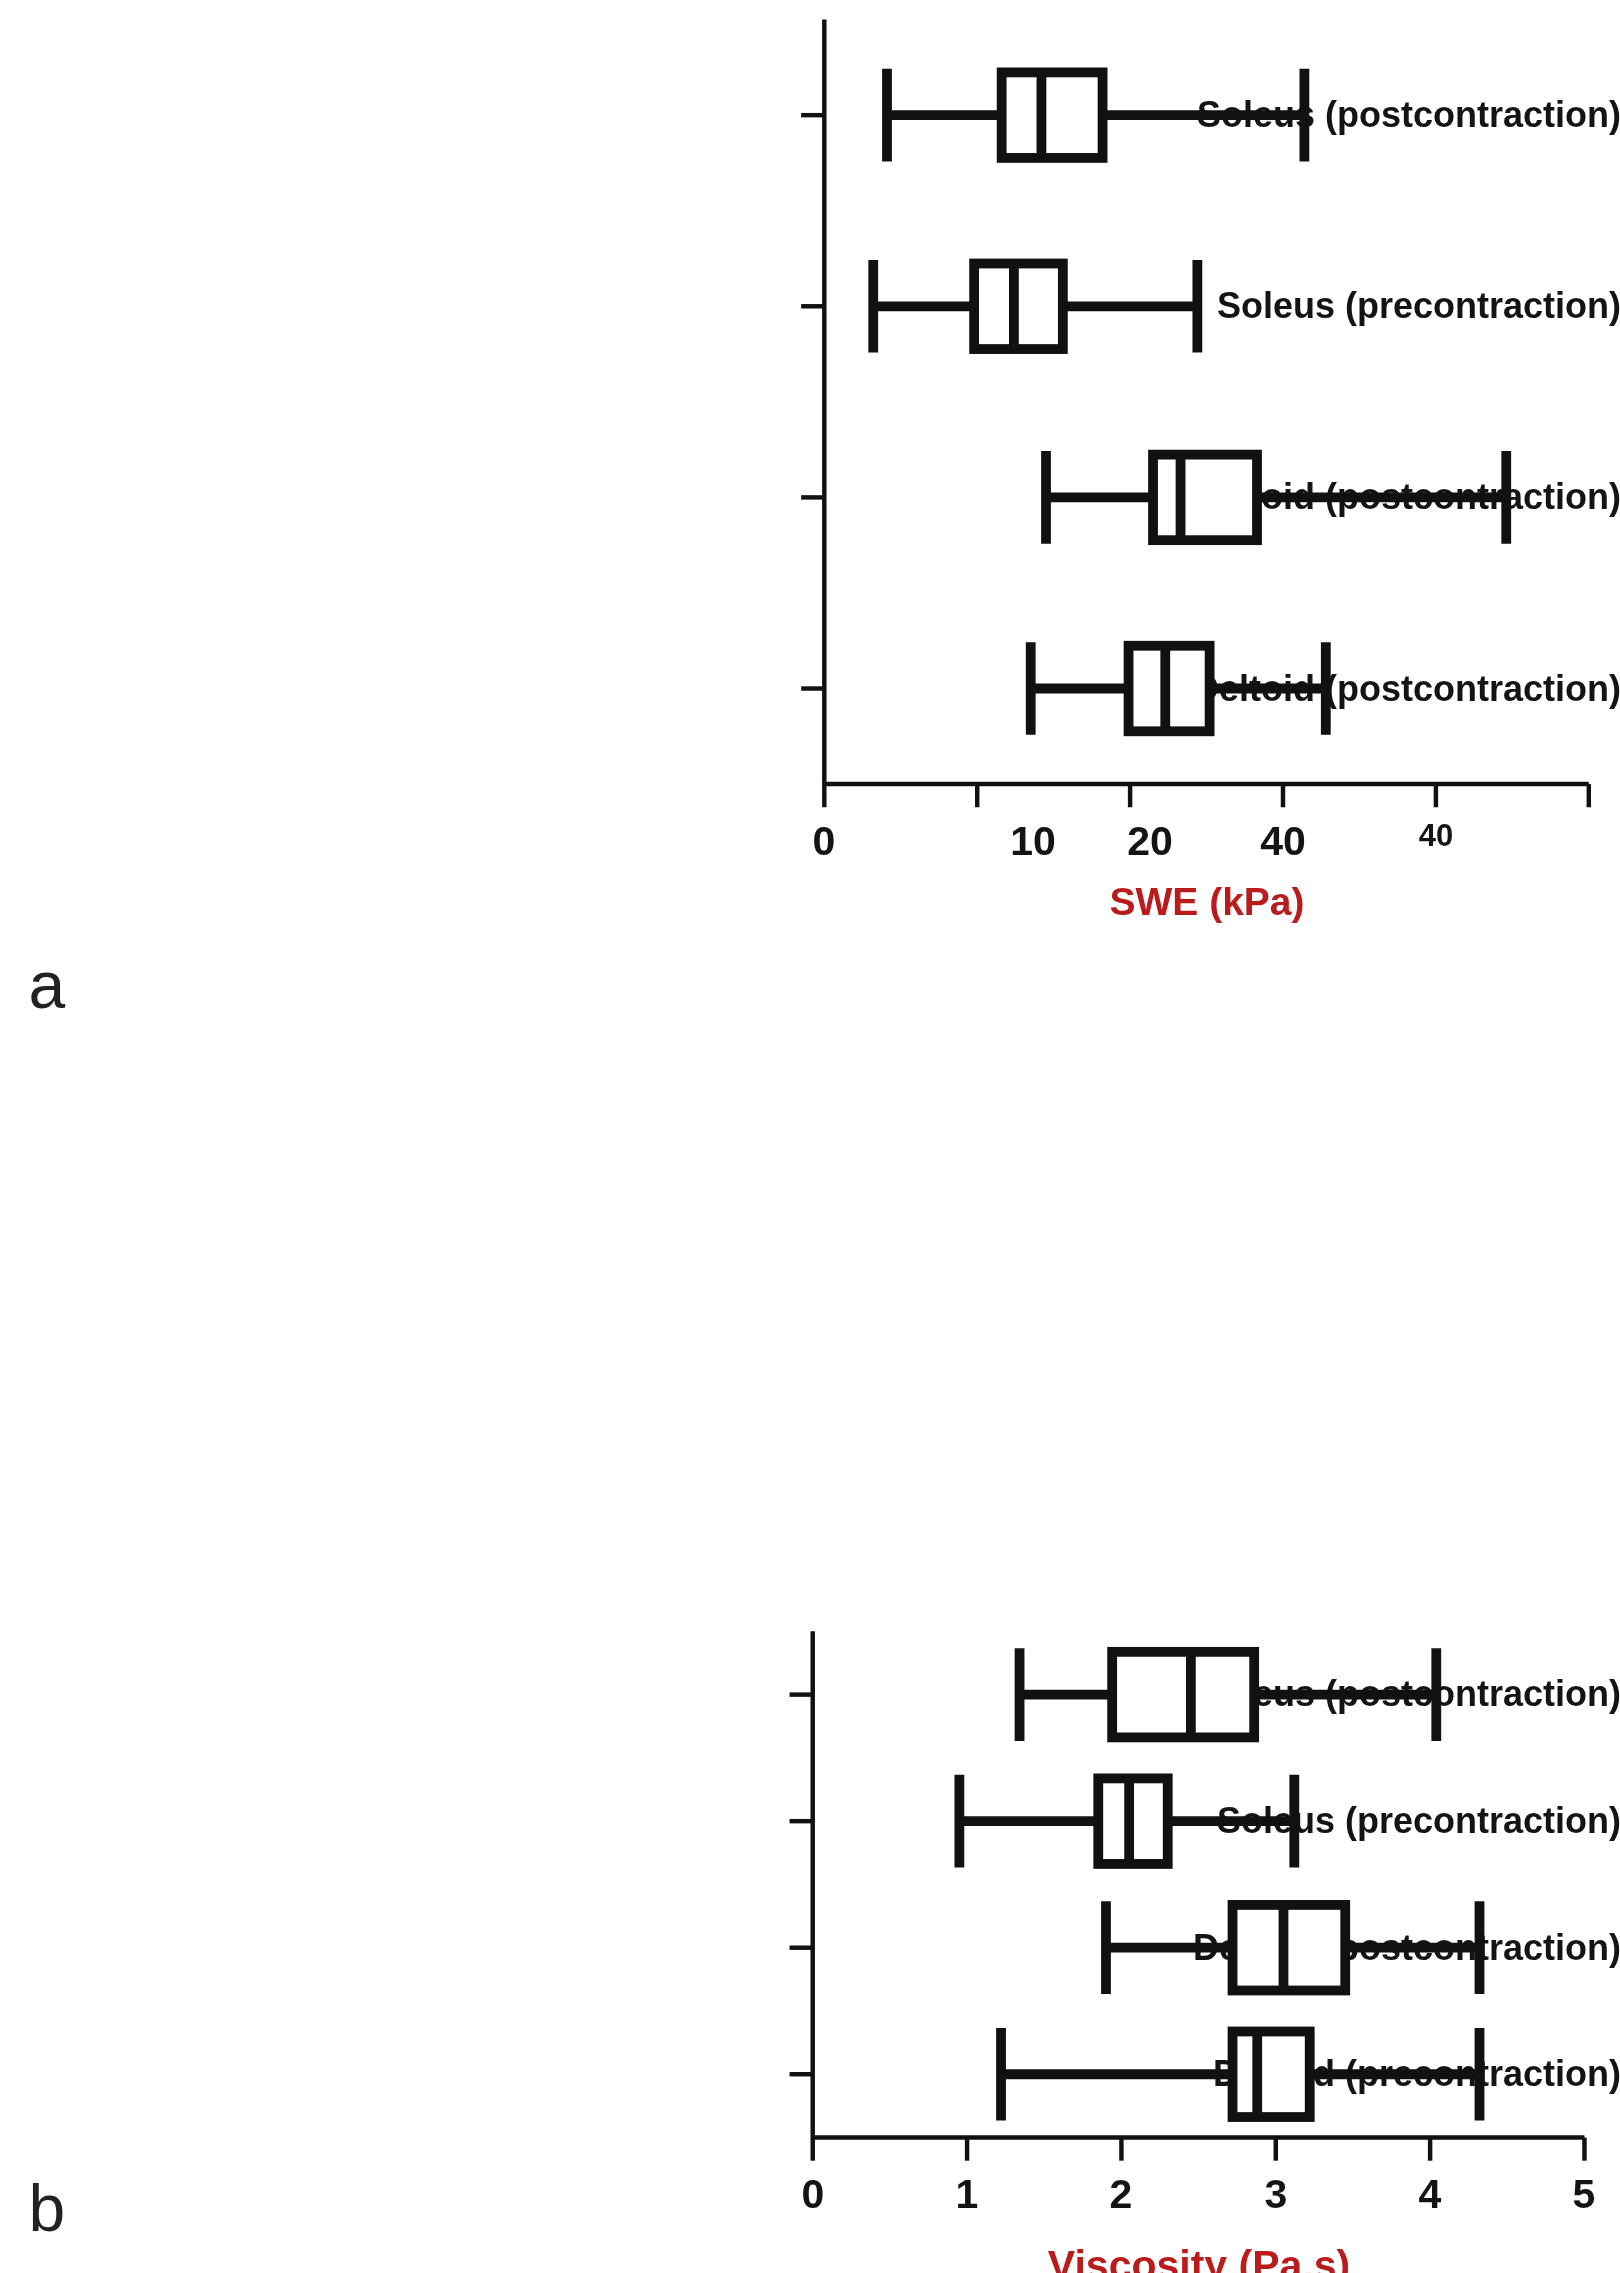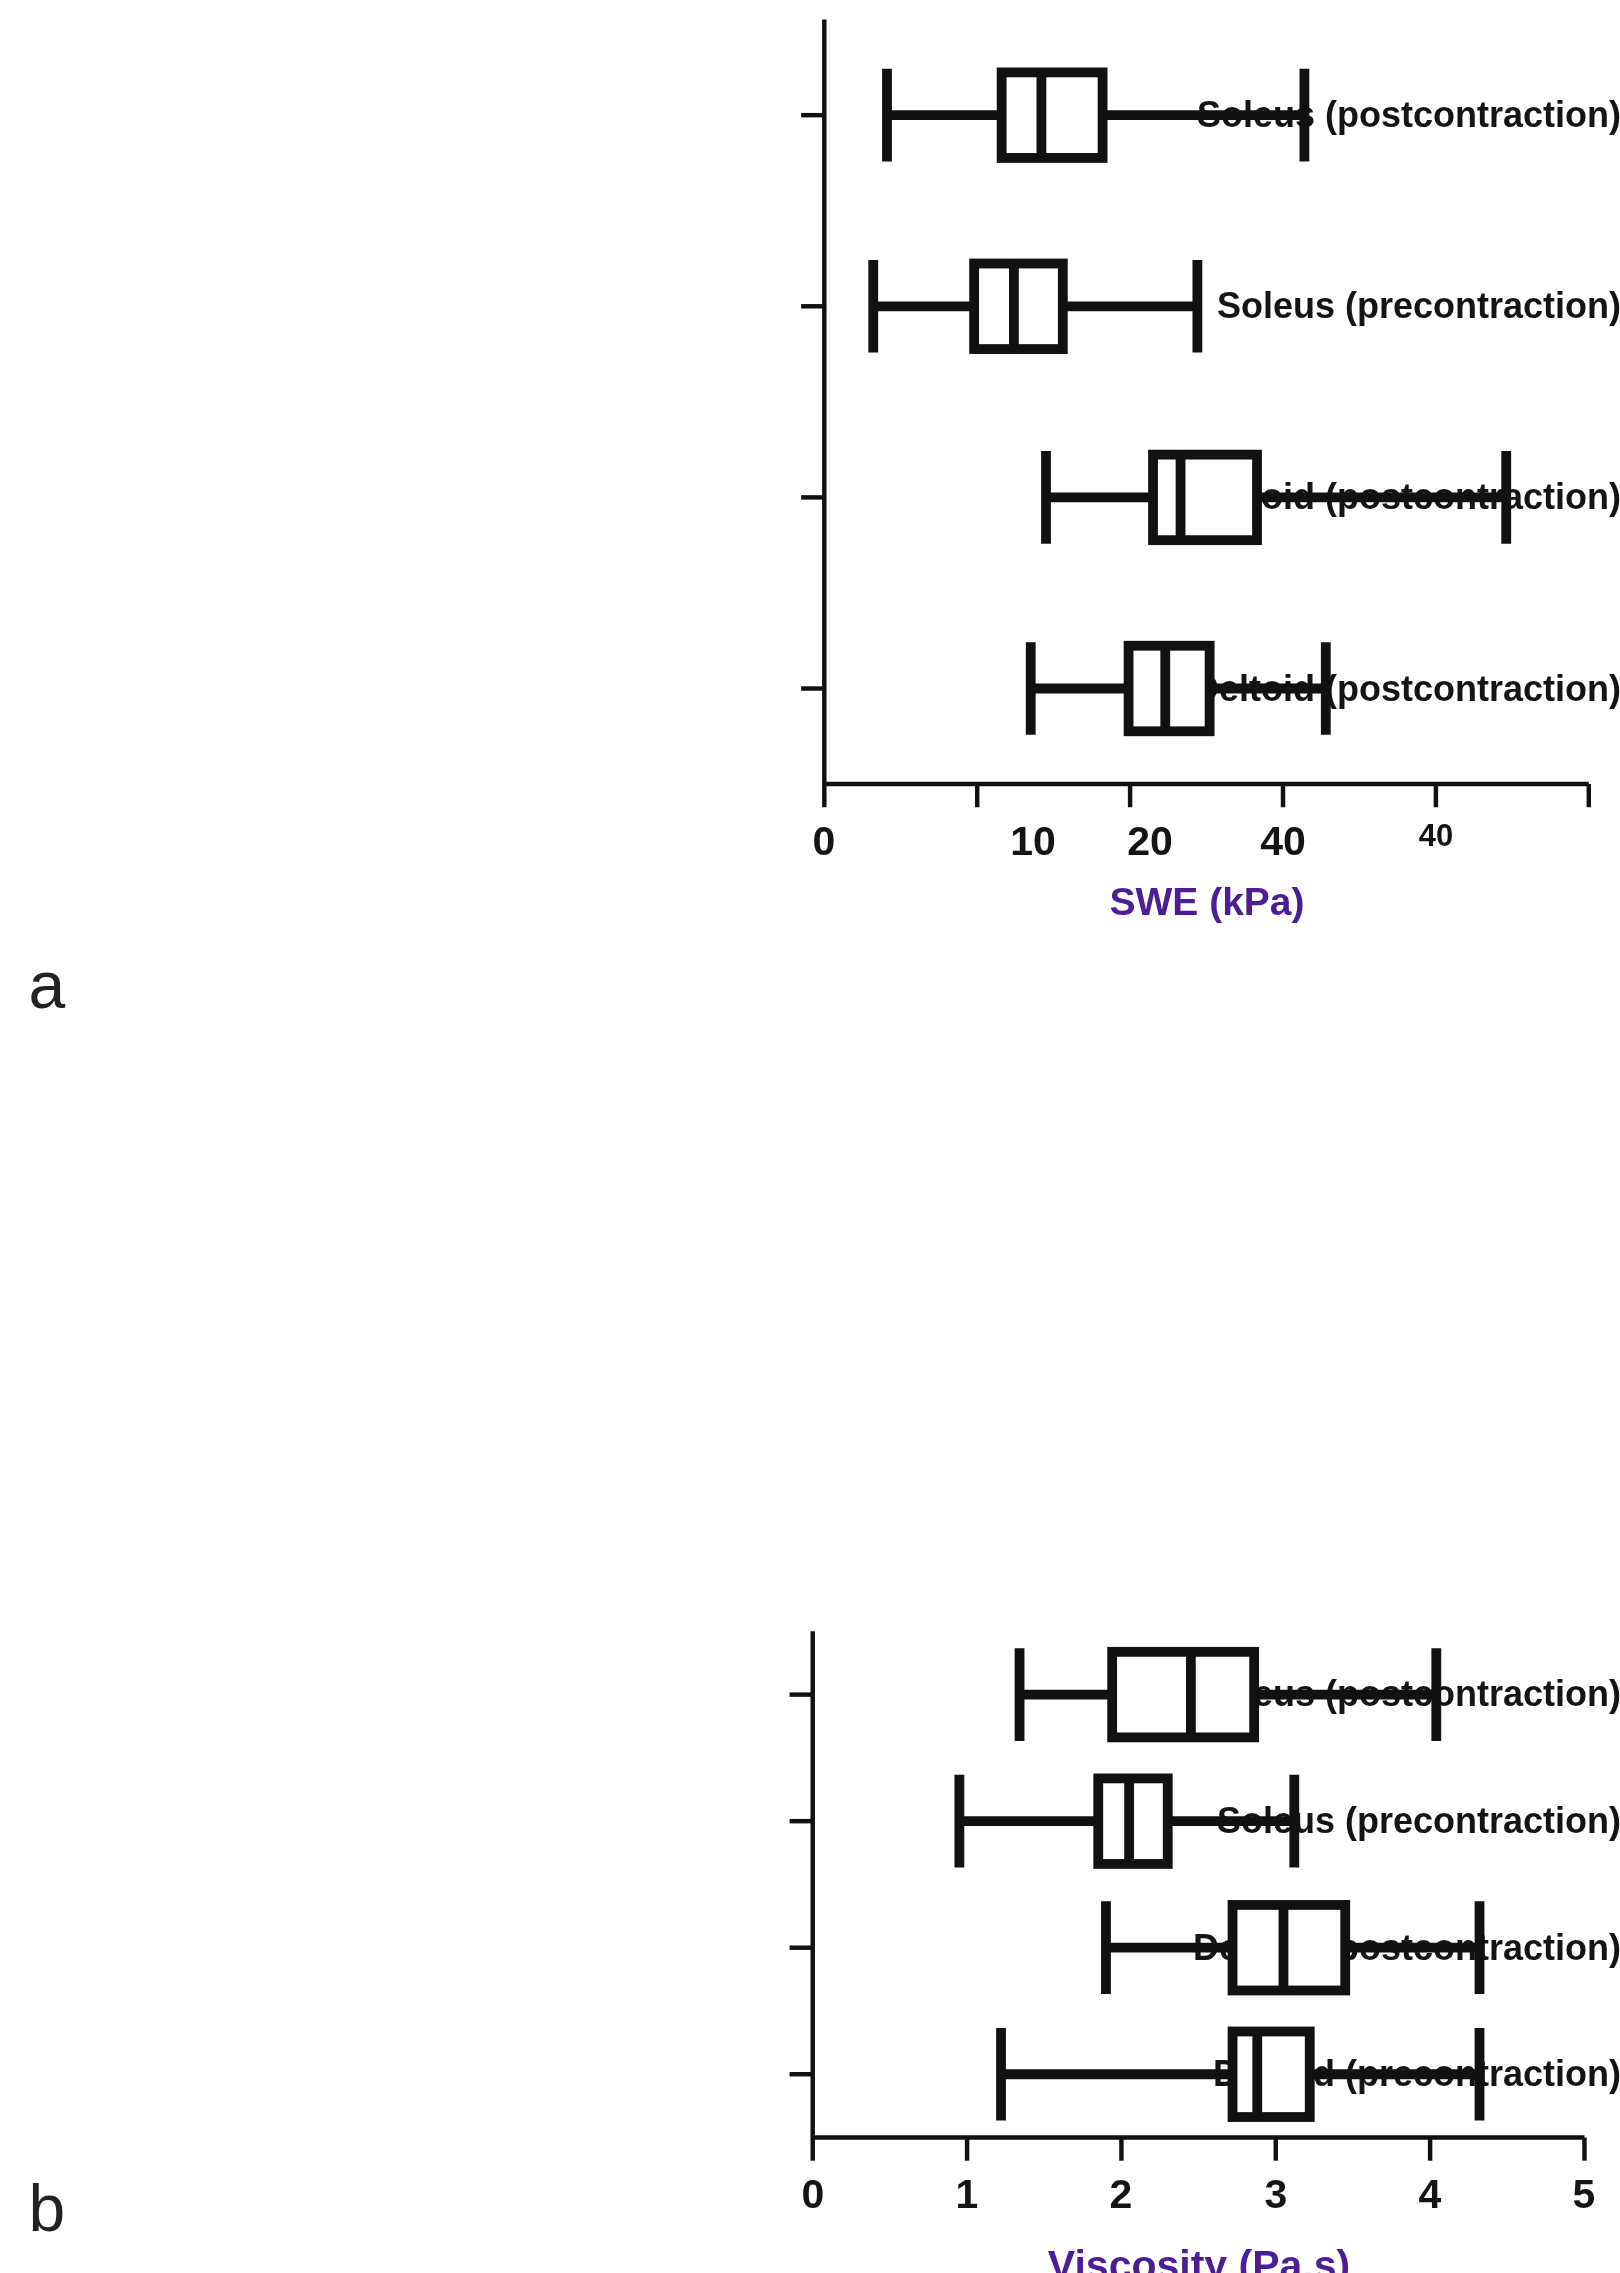--- a/index.html
+++ b/index.html
@@ -5,21 +5,21 @@
   html,body{margin:0;padding:0;background:#ffffff;}
   body{width:1621px;height:2273px;position:relative;font-family:"Liberation Sans",sans-serif;color:#111;overflow:hidden;}
   .panel{position:absolute;left:0;width:1621px;}
   #panel-a{top:0;height:1096px;}
   #panel-b{top:1150px;height:1124px;}
   .panel-letter{position:absolute;font-size:66px;font-weight:400;line-height:1;color:#222;}
   .chart{position:absolute;left:0;top:0;width:1621px;height:100%;}
   .cat-label{position:absolute;right:0;transform:translateY(-50%);text-align:right;
              font-weight:bold;white-space:nowrap;color:#141414;}
   .axis-num{position:absolute;transform:translateX(-50%);font-weight:bold;color:#141414;}
-  .axis-title{position:absolute;transform:translateX(-50%);font-weight:bold;color:#4c1d95;}
+  .axis-title{position:absolute;transform:translateX(-50%);font-weight:bold;color:#b91c1c;}
   svg{position:absolute;left:0;top:0;overflow:visible;}
 </style>
 </head>
 <body>
 
 <section class="panel" id="panel-a">
   <div class="chart" id="chart-a">
       <div class="cat-label" style="top: 115px; width: 792px; font-size: 36px;">Soleus (postcontraction)</div>
       <div class="cat-label" style="top: 306px; width: 792px; font-size: 36px;">Soleus (precontraction)</div>
       <div class="cat-label" style="top: 497px; width: 792px; font-size: 36px;">Deltoid (postcontraction)</div>

